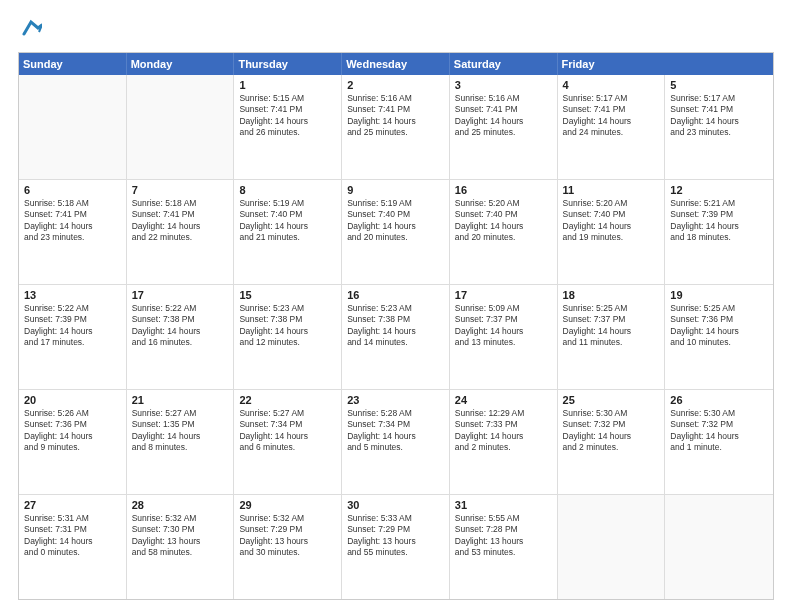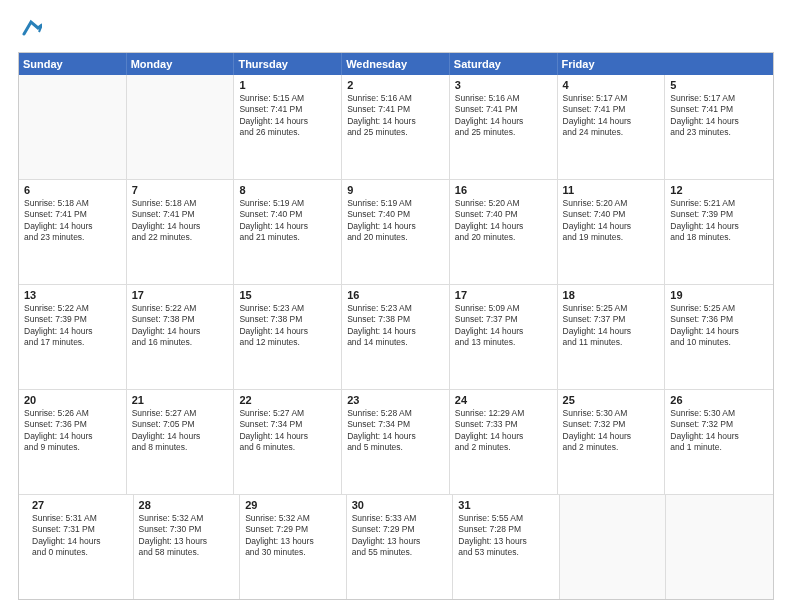--- a/index.html
+++ b/index.html
@@ -71,21 +71,21 @@
       flex: 1;
       display: flex;
       flex-direction: column;
     }
     .cal-row {
       display: grid;
       grid-template-columns: repeat(7, 1fr);
       flex: 1;
       border-bottom: 1px solid #ddd;
     }
-    .cal-row:last-child { border-bottom: none; margin-left: 8px; }
+    .cal-row:last-child { border-bottom: none; }
     .cal-cell {
       padding: 4px 5px 3px 5px;
       border-right: 1px solid #ddd;
       font-size: 9px;
       color: #333;
       vertical-align: top;
       min-height: 0;
     }
     .cal-cell:last-child { border-right: none; }
     .cal-cell.empty { background: #f9f9f9; }
@@ -280,21 +280,21 @@
           <div class="cal-cell">
             <span class="day-num">20</span>
             <div class="cell-line">Sunrise: 5:26 AM</div>
             <div class="cell-line">Sunset: 7:36 PM</div>
             <div class="cell-line">Daylight: 14 hours</div>
             <div class="cell-line">and 9 minutes.</div>
           </div>
           <div class="cal-cell">
             <span class="day-num">21</span>
             <div class="cell-line">Sunrise: 5:27 AM</div>
-            <div class="cell-line">Sunset: 7:05 PM</div>
+            <div class="cell-line">Sunset: 1:35 PM</div>
             <div class="cell-line">Daylight: 14 hours</div>
             <div class="cell-line">and 8 minutes.</div>
           </div>
           <div class="cal-cell">
             <span class="day-num">22</span>
             <div class="cell-line">Sunrise: 5:27 AM</div>
             <div class="cell-line">Sunset: 7:34 PM</div>
             <div class="cell-line">Daylight: 14 hours</div>
             <div class="cell-line">and 6 minutes.</div>
           </div>

